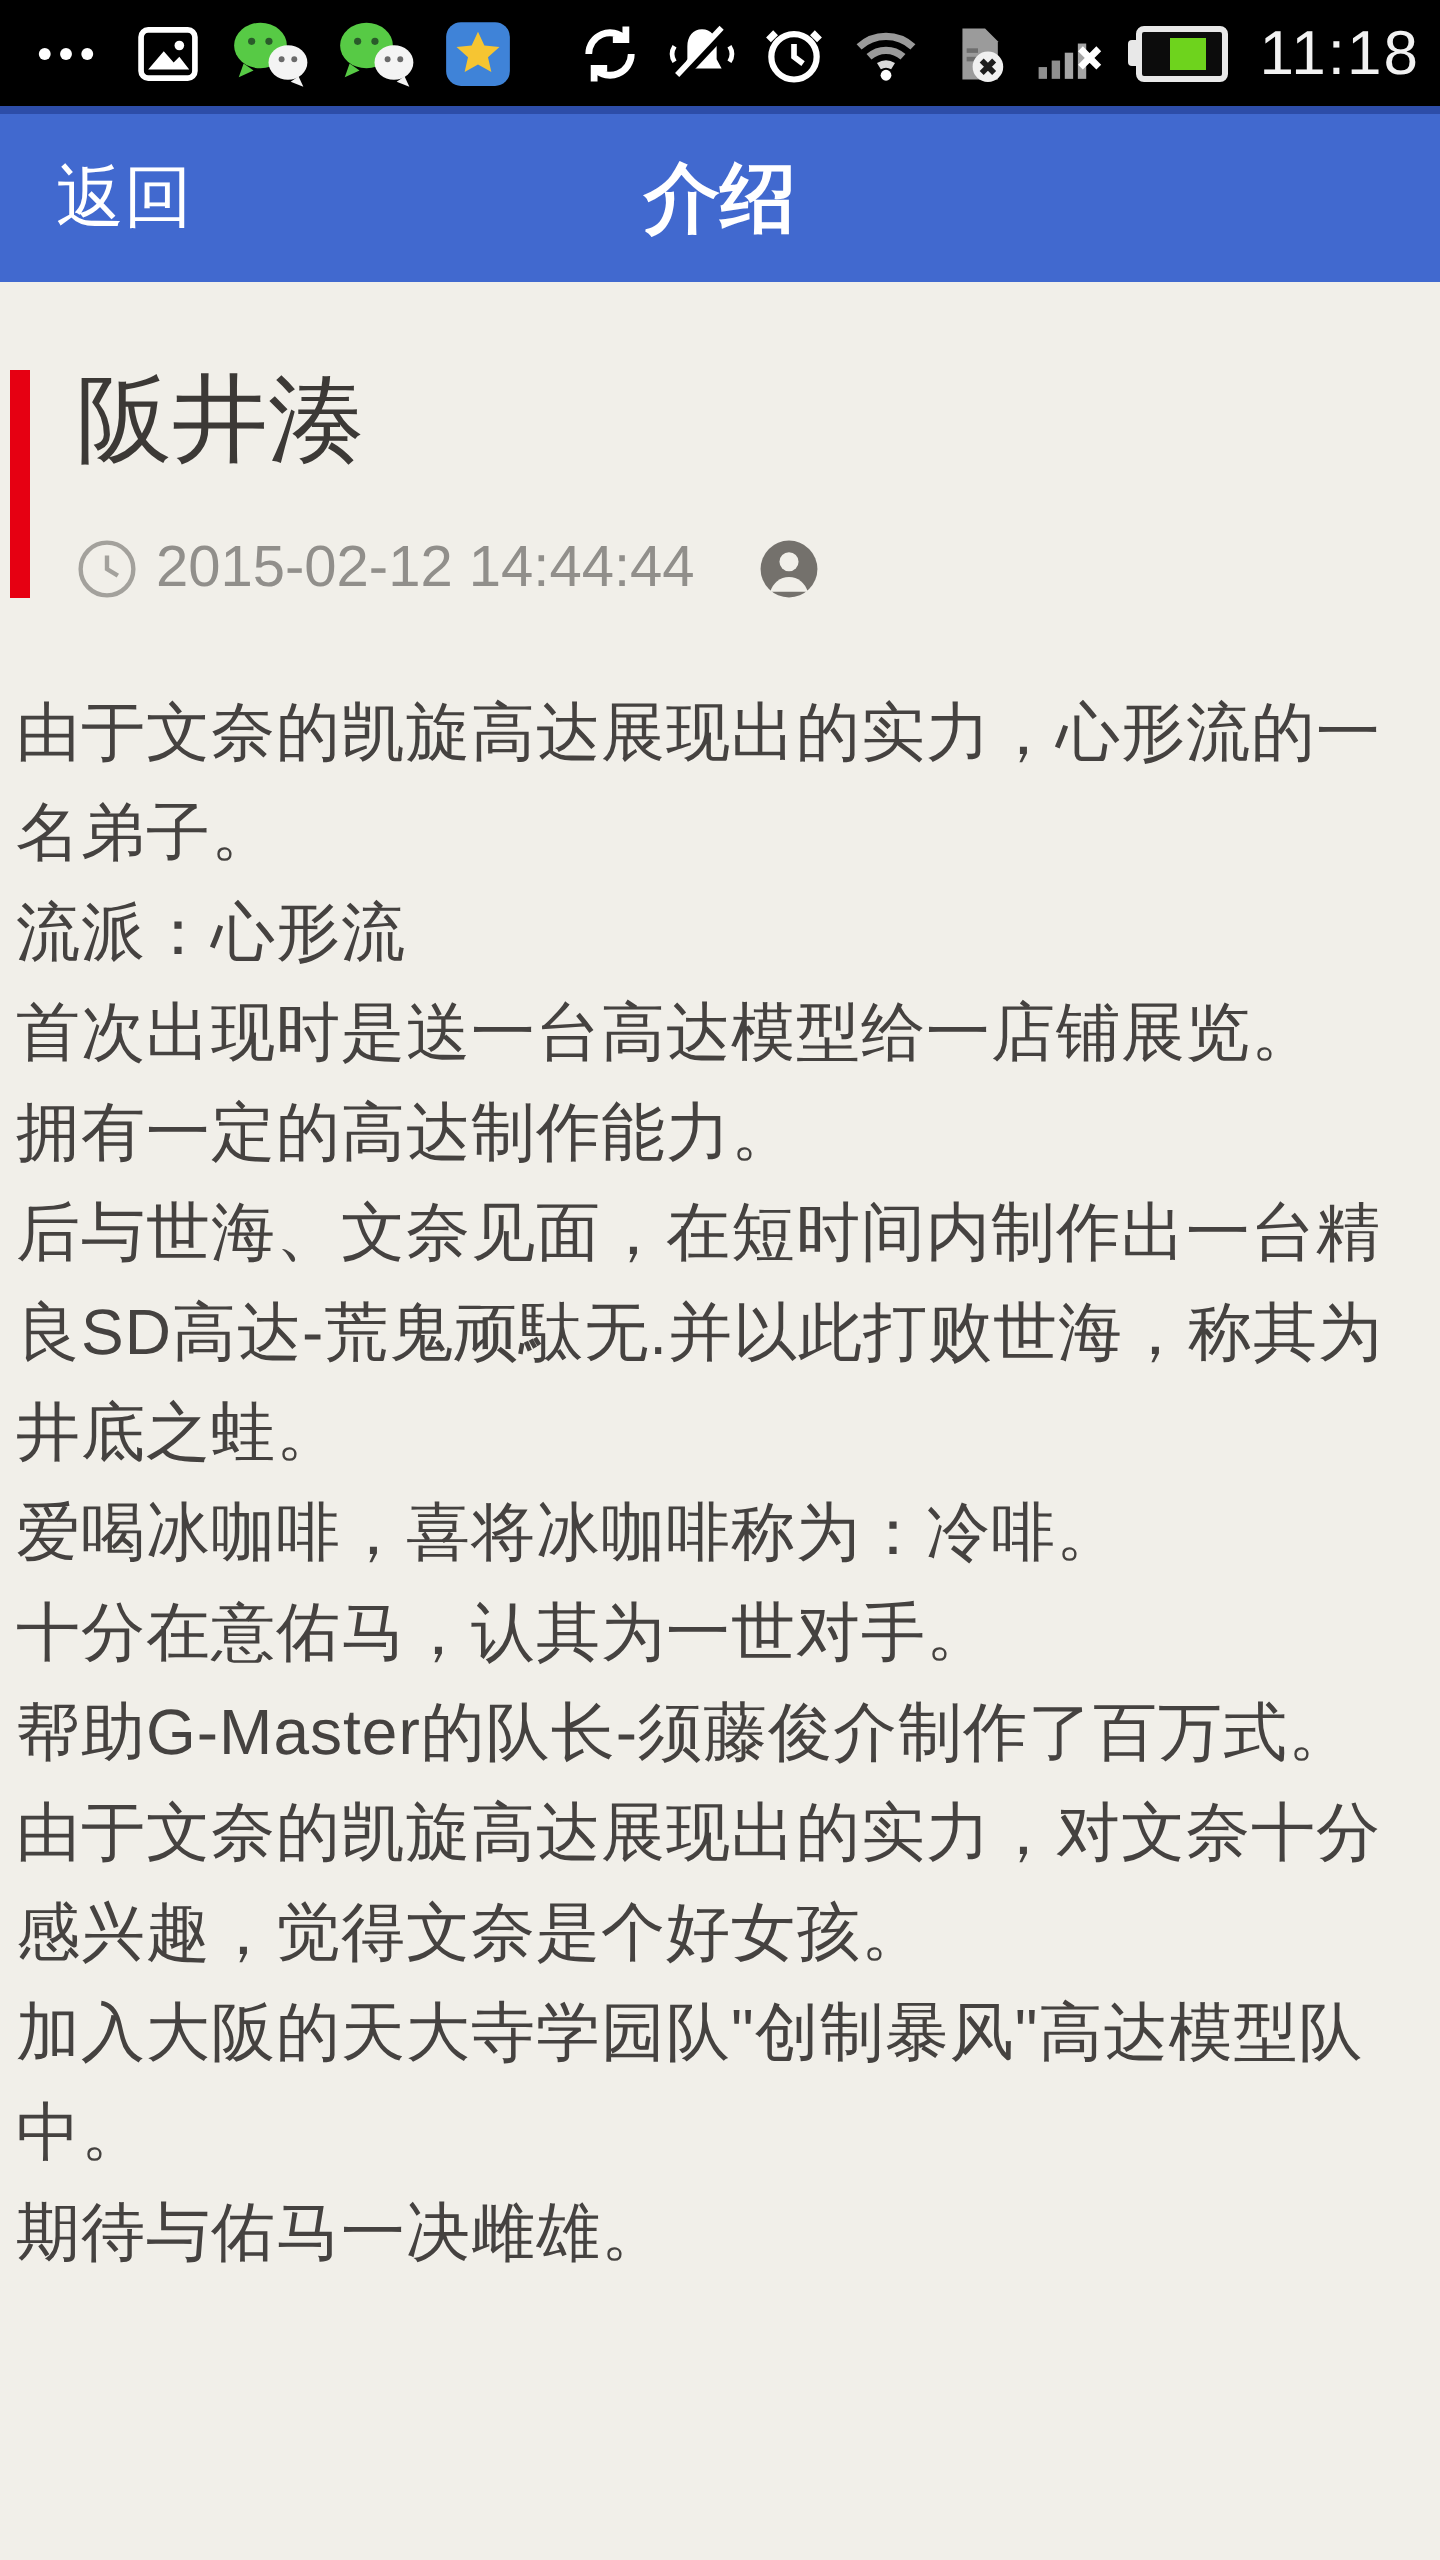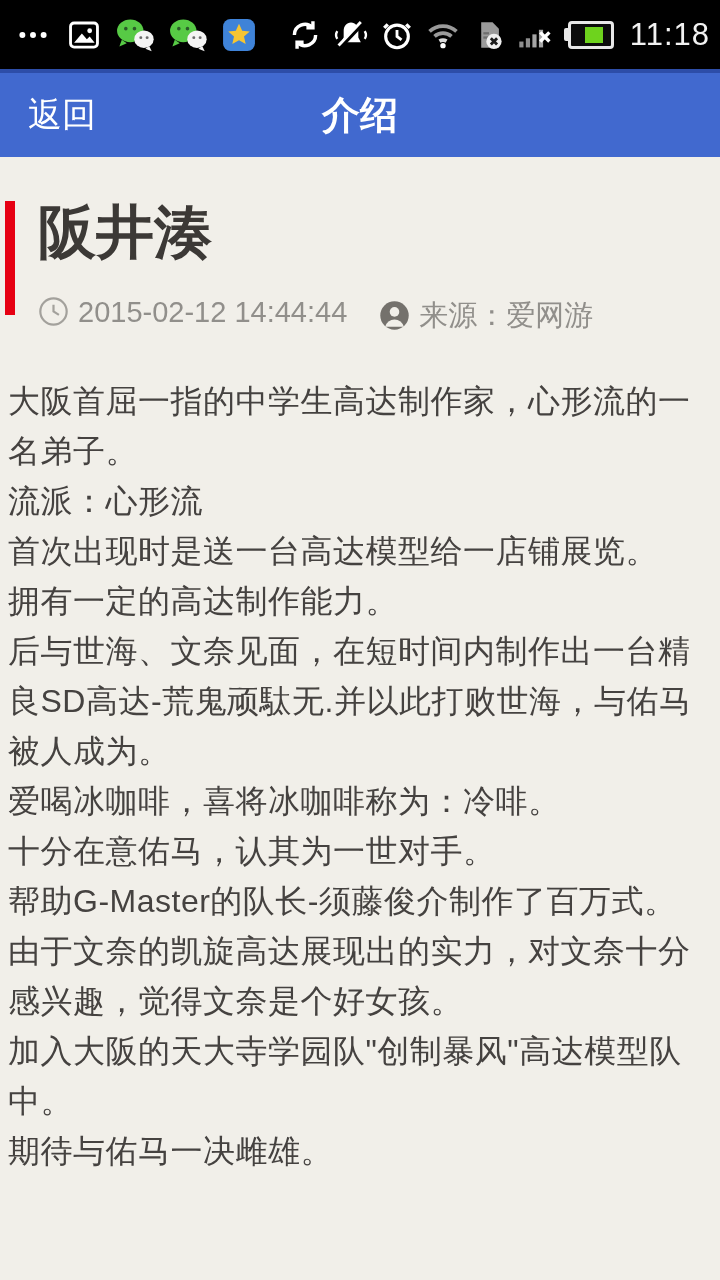--- a/index.html
+++ b/index.html
@@ -3,21 +3,21 @@
 <meta charset="utf-8">
 <style>
   html,body{margin:0;padding:0;background:#222;}
   .screen{
     width:720px;height:1280px;position:relative;overflow:hidden;
     background:#f1efe9;
     font-family:"Liberation Sans","DejaVu Sans",sans-serif;
   }
   
   .status-bar{
-    height:69px;background:#000;display:flex;align-items:center;
+    height:53px;background:#000;display:flex;align-items:center;
     padding:0 10px 0 14px;box-sizing:border-box;
   }
   .sb-group{display:flex;align-items:center;gap:15px;}
   .sb-right{margin-left:auto;display:flex;align-items:center;gap:12px;}
   .sb-icon{width:34px;height:34px;display:block;}
   .sb-icon.wide{width:38px;}
   .sb-time{color:#f2f2f2;font-size:31px;letter-spacing:1px;margin-left:4px;}
   .battery{display:flex;align-items:center;}
   .battery-nub{width:4px;height:13px;background:#e8e8e8;border-radius:2px 0 0 2px;}
   .battery-body{
@@ -37,23 +37,23 @@
   }
   .nav-title{
     position:absolute;left:0;right:0;top:0;bottom:0;
     display:flex;align-items:center;justify-content:center;
     color:#fff;font-size:38px;font-weight:bold;z-index:1;
   }
   
   .content{height:1139px;overflow:hidden;position:relative;}
   .article-header{position:relative;padding:42px 20px 0 38px;}
   .red-bar{position:absolute;left:5px;top:44px;width:10px;height:114px;background:#e60012;}
-  .article-title{margin:0;font-size:58px;font-weight:700;color:#3c3936;line-height:1.15;}
+  .article-title{margin:0;font-size:48px;font-weight:400;color:#3c3936;line-height:1.15;}
   .article-meta{
-    display:flex;margin-top:30px;
+    display:flex;align-items:center;margin-top:30px;
     color:#918f8b;font-size:29px;
   }
   .meta-icon{width:31px;height:31px;display:block;margin-right:9px;flex:none;}
   .meta-source{display:flex;align-items:center;margin-left:32px;}
   .article-body{
     margin-top:40px;padding:0 8px;font-size:32px;line-height:50px;
     color:#454240;letter-spacing:0.5px;
   }
   .article-body p{margin:0;}
 </style>
@@ -162,31 +162,30 @@
           <circle cx="12" cy="12" r="10.2"></circle>
           <path d="M12 6.8V12l4.2 2.6"></path>
         </svg>
         <span>2015-02-12 14:44:44</span>
         <span class="meta-source">
           <svg class="meta-icon" viewBox="0 0 24 24">
             <circle cx="12" cy="12" r="11" fill="#74716c"></circle>
             <circle cx="12" cy="9.2" r="3.7" fill="#f1efe9"></circle>
             <path d="M4.8 20.8a7.4 7.4 0 0 1 14.4 0z" fill="#f1efe9"></path>
           </svg>
-          <span>来源：爱网游</span>
         </span>
       </div>
     </div>
 
     <div class="article-body">
-      <p>大阪首屈一指的中学生高达制作家，心形流的一名弟子。</p>
+      <p>由于文奈的凯旋高达展现出的实力，心形流的一名弟子。</p>
       <p>流派：心形流</p>
       <p>首次出现时是送一台高达模型给一店铺展览。</p>
       <p>拥有一定的高达制作能力。</p>
-      <p>后与世海、文奈见面，在短时间内制作出一台精良SD高达-荒鬼顽駄无.并以此打败世海，与佑马被人成为。</p>
+      <p>后与世海、文奈见面，在短时间内制作出一台精良SD高达-荒鬼顽駄无.并以此打败世海，称其为井底之蛙。</p>
       <p>爱喝冰咖啡，喜将冰咖啡称为：冷啡。</p>
       <p>十分在意佑马，认其为一世对手。</p>
       <p>帮助G-Master的队长-须藤俊介制作了百万式。</p>
       <p>由于文奈的凯旋高达展现出的实力，对文奈十分感兴趣，觉得文奈是个好女孩。</p>
       <p>加入大阪的天大寺学园队"创制暴风"高达模型队中。</p>
       <p>期待与佑马一决雌雄。</p>
     </div>
 
   </div>
 </div>

